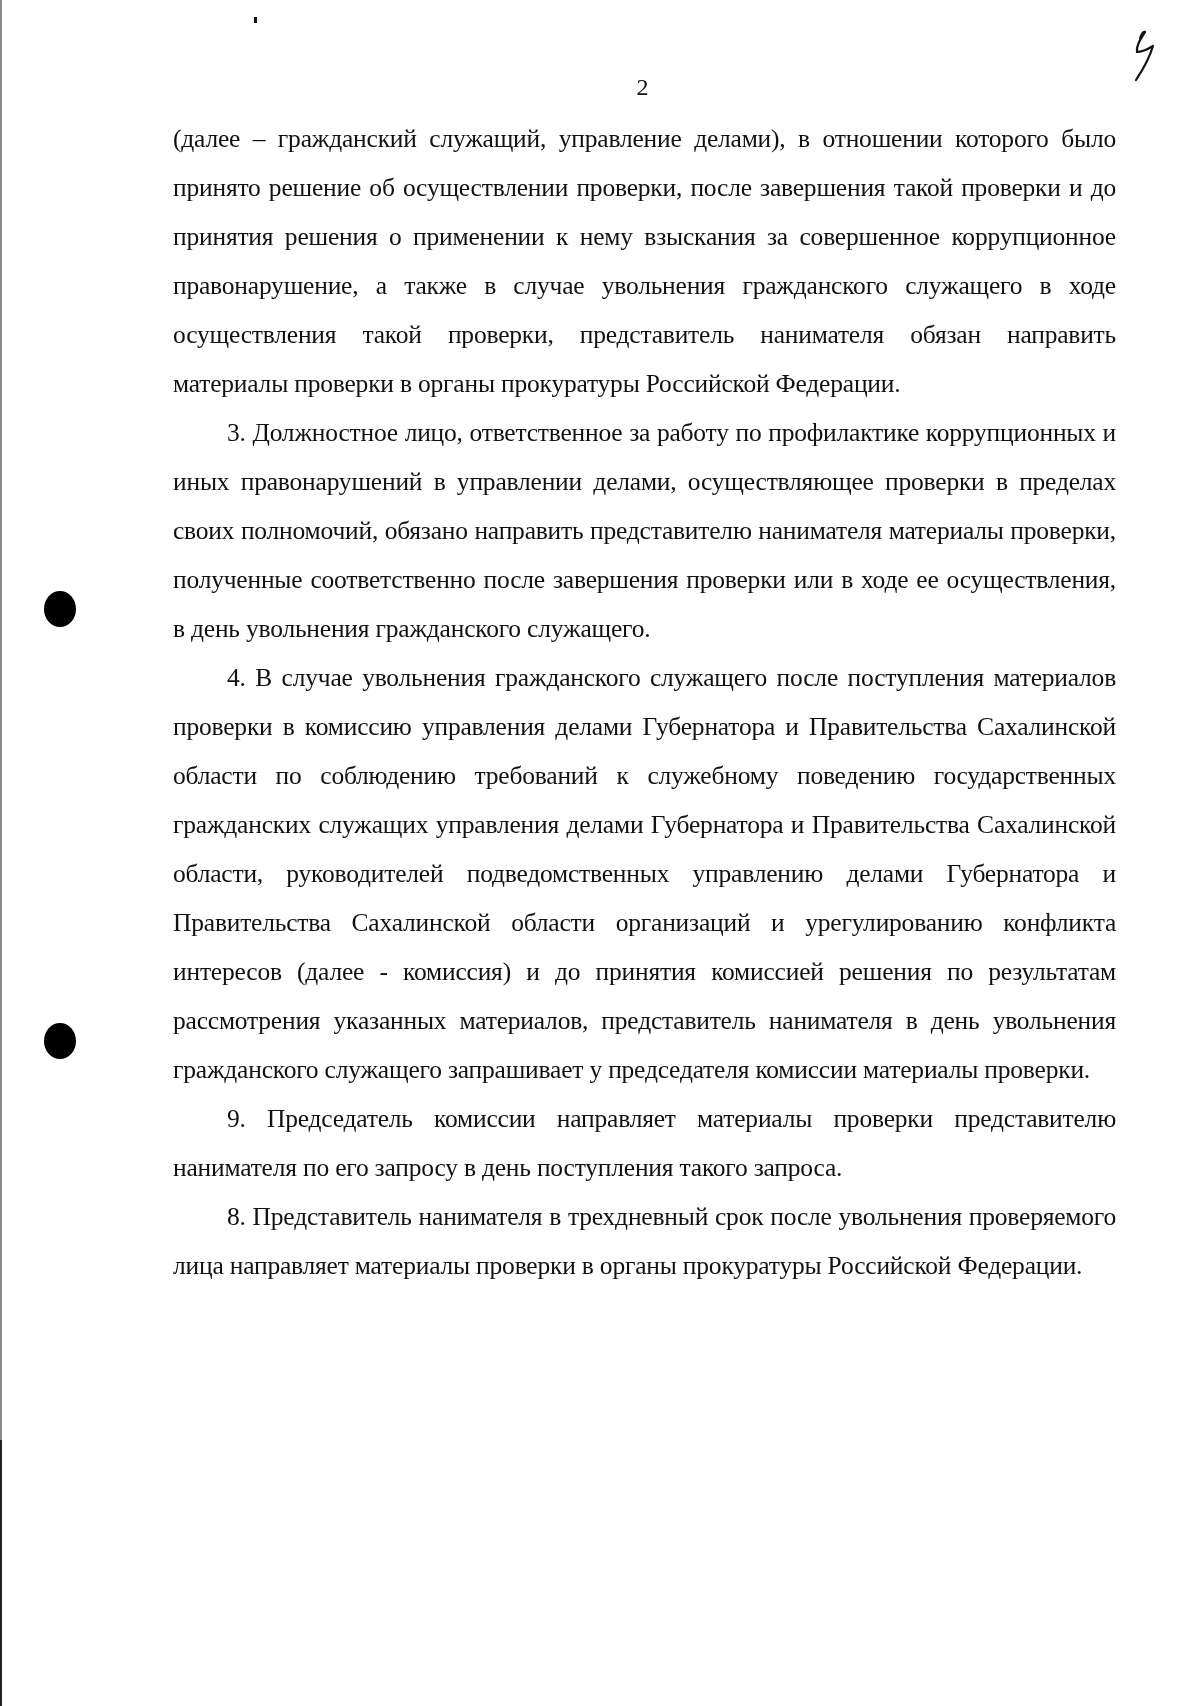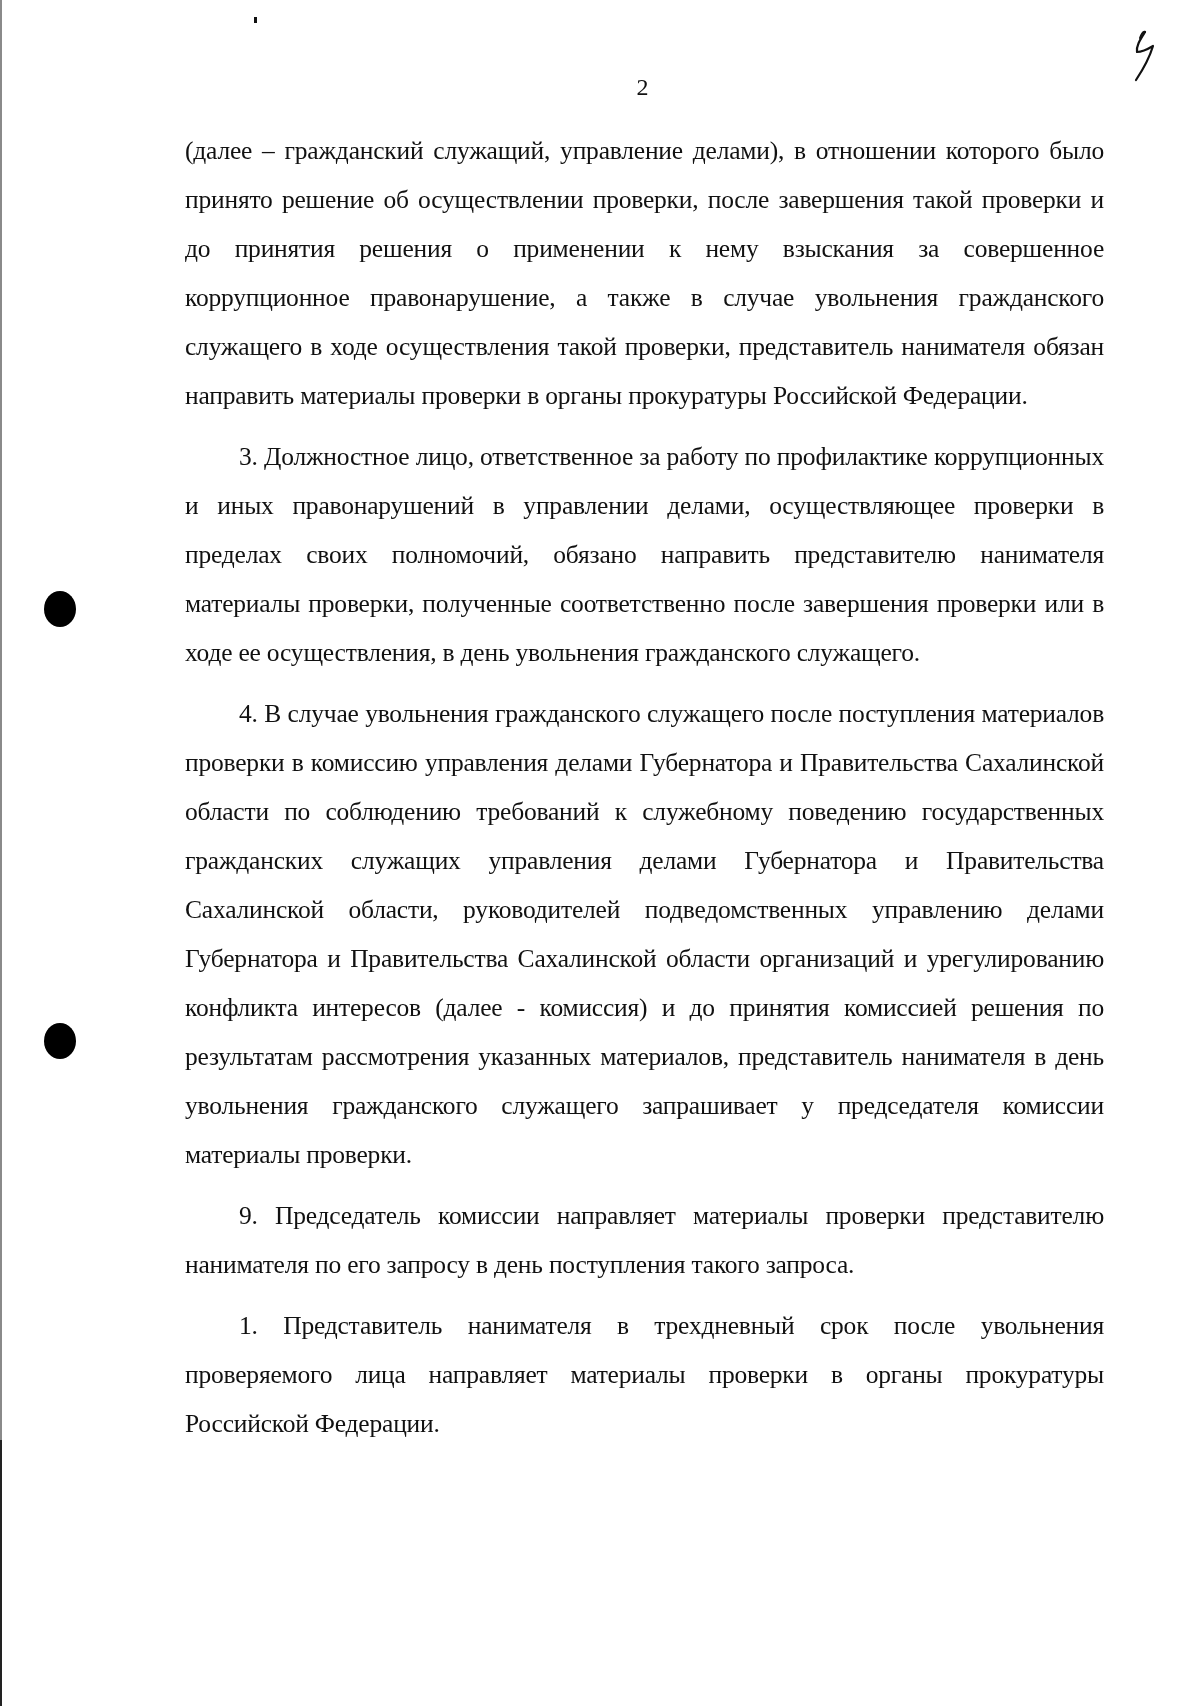--- a/index.html
+++ b/index.html
@@ -60,21 +60,21 @@
       font-size: 24px;
       line-height: 30px;
     }
     .content {
       position: absolute;
       left: 173px;
       top: 114px;
       width: 943px;
     }
     .para {
-      margin: 12px;
+      margin: 0;
       font-size: 25.5px;
       line-height: 49px;
       text-align: justify;
       text-align-last: left;
       letter-spacing: -0.2px;
     }
     .indent {
       text-indent: 54px;
     }
   </style>
@@ -93,15 +93,15 @@
     <path d="M17 6 C 15 5, 13 9, 12 12" fill="none" stroke="#111" stroke-width="2" stroke-linecap="round"></path>
   </svg>
 
   <div class="page-number">2</div>
 
   <div class="content">
     <p class="para">(далее – гражданский служащий, управление делами), в отношении которого было принято решение об осуществлении проверки, после завершения такой проверки и до принятия решения о применении к нему взыскания за совершенное коррупционное правонарушение, а также в случае увольнения гражданского служащего в ходе осуществления такой проверки, представитель нанимателя обязан направить материалы проверки в органы прокуратуры Российской Федерации.</p>
     <p class="para indent">3. Должностное лицо, ответственное за работу по профилактике коррупционных и иных правонарушений в управлении делами, осуществляющее проверки в пределах своих полномочий, обязано направить представителю нанимателя материалы проверки, полученные соответственно после завершения проверки или в ходе ее осуществления, в день увольнения гражданского служащего.</p>
     <p class="para indent">4. В случае увольнения гражданского служащего после поступления материалов проверки в комиссию управления делами Губернатора и Правительства Сахалинской области по соблюдению требований к служебному поведению государственных гражданских служащих управления делами Губернатора и Правительства Сахалинской области, руководителей подведомственных управлению делами Губернатора и Правительства Сахалинской области организаций и урегулированию конфликта интересов (далее - комиссия) и до принятия комиссией решения по результатам рассмотрения указанных материалов, представитель нанимателя в день увольнения гражданского служащего запрашивает у председателя комиссии материалы проверки.</p>
     <p class="para indent">9. Председатель комиссии направляет материалы проверки представителю нанимателя по его запросу в день поступления такого запроса.</p>
-    <p class="para indent">1. Представитель нанимателя в трехдневный срок после увольнения проверяемого лица направляет материалы проверки в органы прокуратуры Российской Федерации.</p>
+    <p class="para indent">8. Представитель нанимателя в трехдневный срок после увольнения проверяемого лица направляет материалы проверки в органы прокуратуры Российской Федерации.</p>
   </div>
 </div>
 
 </body></html>

